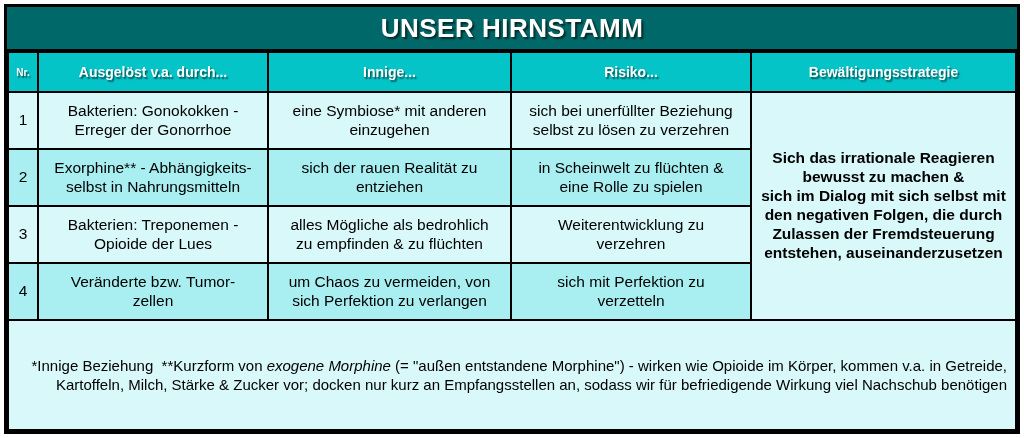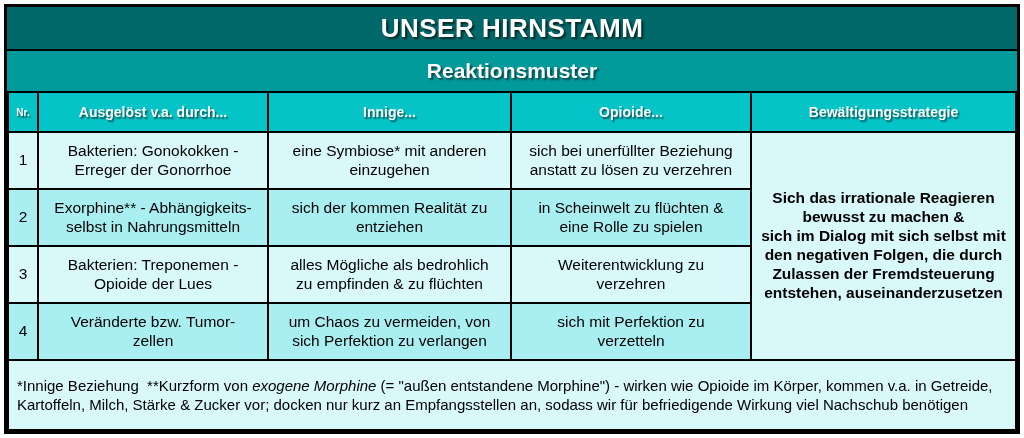--- a/index.html
+++ b/index.html
@@ -80,73 +80,72 @@
     font-size: 15.3px;
     line-height: 1.28;
     white-space: pre-line;
     font-weight: bold;
   }
   td.footnote-cell {
     background: #d9f8fa;
     font-size: 15px;
     line-height: 1.3;
     padding: 4px 8px;
-    text-align: left;
+    text-align: right;
   }
   .footnote-cell span { white-space: pre-wrap; }
   .footnote-cell .italic { font-style: italic; }
 </style>
 </head>
 <body>
 
 <div class="frame">
 
   <div class="title-bar">UNSER HIRNSTAMM</div>
 
-  <div class="subtitle-bar">Reaktionsmuster</div>
 
   <table>
     <colgroup>
       <col style="width:30px">
       <col style="width:230px">
       <col style="width:243px">
       <col style="width:240px">
       <col>
     </colgroup>
 
     <tbody>
         <tr>
       <th class="nr-head">Nr.</th>
       <th>Ausgelöst v.a. durch...</th>
       <th>Innige...</th>
-      <th>Opioide...</th>
+      <th>Risiko...</th>
       <th>Bewältigungsstrategie</th>
     </tr>
 
     <tr class="data-row row-light">
       <td class="nr-cell">1</td>
       <td>Bakterien: Gonokokken -
 Erreger der Gonorrhoe</td>
       <td>eine Symbiose* mit anderen
 einzugehen</td>
       <td>sich bei unerfüllter Beziehung
-anstatt zu lösen zu verzehren</td>
+selbst zu lösen zu verzehren</td>
       <td class="strategy-cell" rowspan="4">Sich das irrationale Reagieren
 bewusst zu machen &amp;
 sich im Dialog mit sich selbst mit
 den negativen Folgen, die durch
 Zulassen der Fremdsteuerung
 entstehen, auseinanderzusetzen</td>
     </tr>
 
     <tr class="data-row row-medium">
       <td class="nr-cell">2</td>
       <td>Exorphine** - Abhängigkeits-
 selbst in Nahrungsmitteln</td>
-      <td>sich der kommen Realität zu
+      <td>sich der rauen Realität zu
 entziehen</td>
       <td>in Scheinwelt zu flüchten &amp;
 eine Rolle zu spielen</td>
     </tr>
 
     <tr class="data-row row-light">
       <td class="nr-cell">3</td>
       <td>Bakterien: Treponemen -
 Opioide der Lues</td>
       <td>alles Mögliche als bedrohlich

